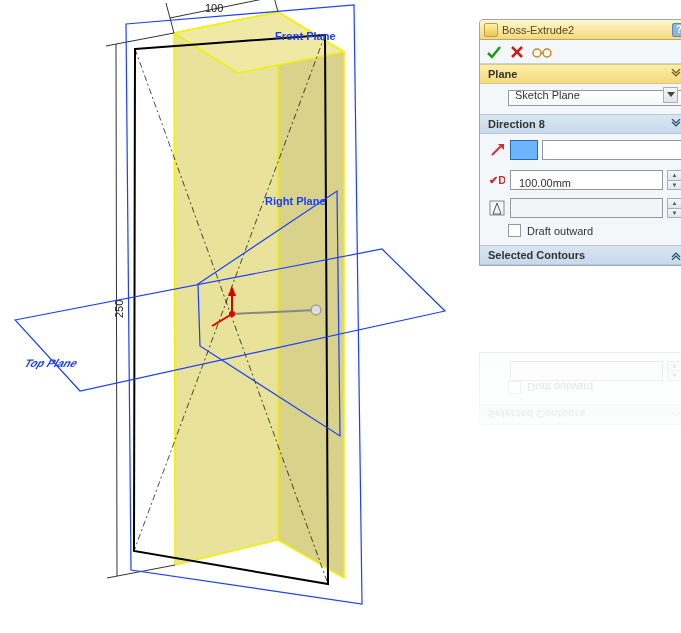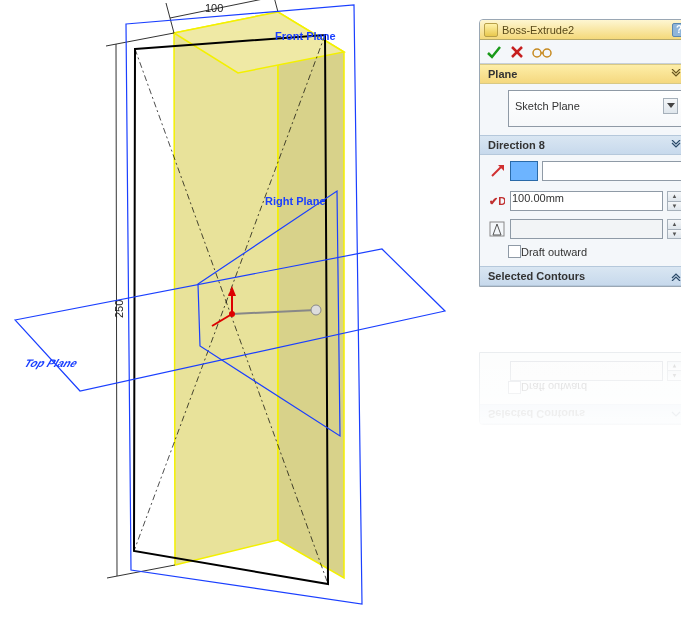--- a/index.html
+++ b/index.html
@@ -14,29 +14,29 @@
   .action-bar{height:24px;display:flex;align-items:center;padding:0 6px;gap:8px;border-bottom:1px solid #c7d0d9;background:#f4f7fa}
   .ok-ico svg,.cancel-ico svg,.glasses-ico svg{display:block}
   .section-hdr{height:20px;display:flex;align-items:center;justify-content:space-between;padding:0 8px;background:linear-gradient(#fdeea8,#f4d87f);border-top:1px solid #d8c985;border-bottom:1px solid #d8c985;color:#6a5820;font-weight:bold}
   .section-hdr.blue{background:linear-gradient(#d9e6f2,#c7d9ec);color:#2a4a6a;border-top:1px solid #b5c8db;border-bottom:1px solid #b5c8db}
   .chev{width:12px;height:12px;display:flex;align-items:center;justify-content:center;color:#6a5820}
   .section-hdr.blue .chev{color:#2a4a6a}
   .section-body{padding:6px 8px 8px 8px;background:#f4f7fa}
   .row{display:flex;align-items:center;margin-bottom:6px;gap:4px}
   .row:last-child{margin-bottom:0}
   .indent{margin-left:20px}
-  .select{flex:1;height:37px;border:1px solid #8f9aa6;background:linear-gradient(#fff,#f6f8fa);display:flex;align-items:center;justify-content:space-between;padding:0 3px 6px 6px}
+  .select{flex:1;height:16px;border:1px solid #8f9aa6;background:linear-gradient(#fff,#f6f8fa);display:flex;align-items:center;justify-content:space-between;padding:0 3px 6px 6px}
   .select .arrow{width:15px;height:16px;background:linear-gradient(#f5f7f9,#dfe6ec);border:1px solid #a6b0ba;display:flex;align-items:center;justify-content:center}
-  .input-box{flex:1;height:20px;border:1px solid #8f9aa6;background:#fff;display:flex;align-items:flex-start;padding:0 1px}
+  .input-box{flex:1;height:20px;border:1px solid #8f9aa6;background:#fff;display:flex;align-items:flex-end;padding:0 8px}
   .spinner{width:15px;height:20px;display:flex;flex-direction:column}
   .spinner div{flex:1;border:1px solid #a6b0ba;background:linear-gradient(#f5f7f9,#dfe6ec);display:flex;align-items:center;justify-content:center;font-size:6px;color:#555;line-height:1}
   .spinner div:first-child{border-bottom:none}
   .field-ico{width:18px;height:18px;display:flex;align-items:center;justify-content:center}
   .color-swatch{width:28px;height:20px;background:#6db4ff;border:1px solid #2a6aa8}
-  .checkbox-row{display:flex;align-items:center;margin-top:4px;margin-left:20px}
+  .checkbox-row{display:flex;align-items:center;gap:6px;margin-top:4px;margin-left:20px}
   .checkbox{width:13px;height:13px;border:1px solid #8f9aa6;background:#fff}
   .reflection{position:absolute;left:479px;top:352px;width:212px;transform:scaleY(-1);opacity:0.22;pointer-events:none}
   .reflection .panel{filter:blur(0.3px)}
   .fade{position:absolute;left:479px;top:352px;width:212px;height:120px;background:linear-gradient(to bottom,rgba(255,255,255,0.1),#fff 85%);pointer-events:none}
 </style>
 </head>
 <body>
 
 <div class="viewport">
   <svg width="460" height="633" viewBox="0 0 460 633">

